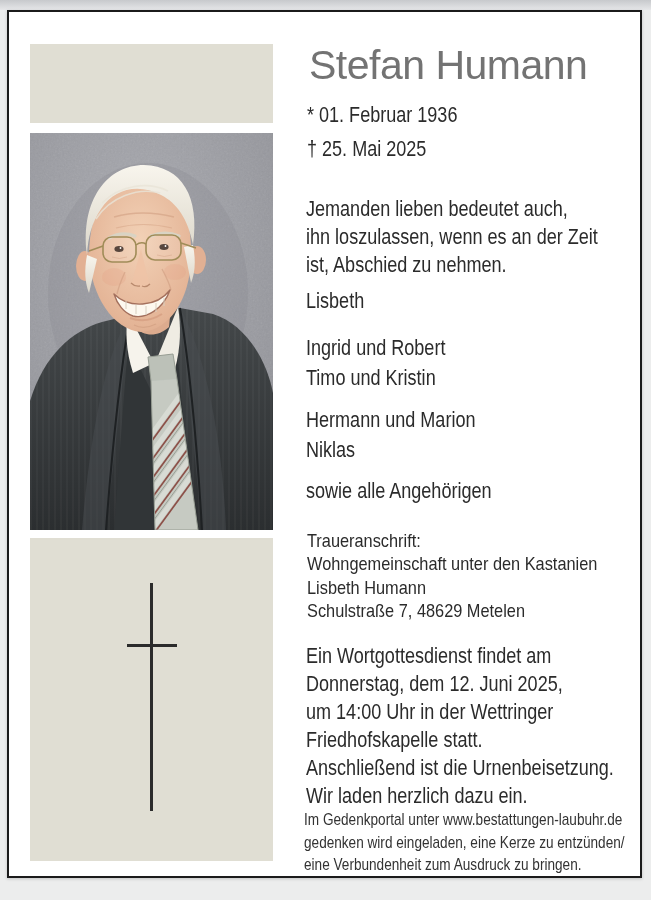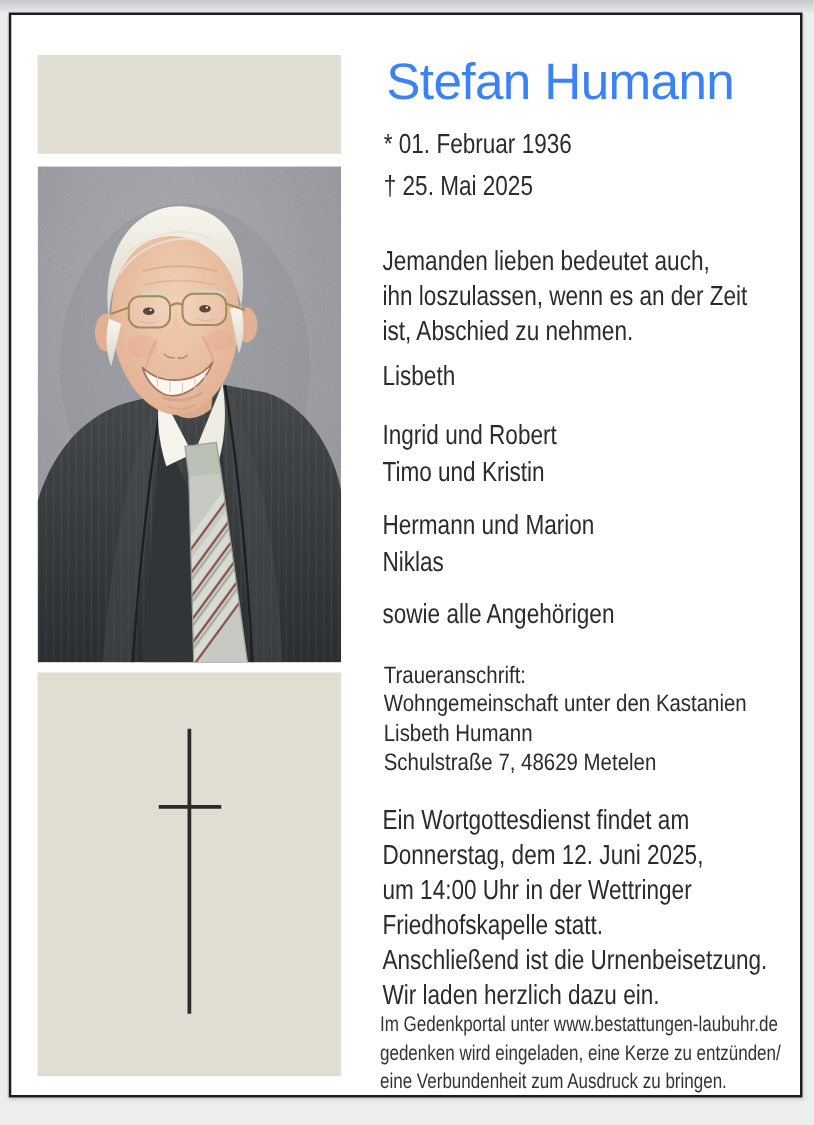--- a/index.html
+++ b/index.html
@@ -42,21 +42,21 @@
   }
   .cross::after{
     content:"";position:absolute;left:0;top:61px;width:50px;height:3px;background:#2b2b2b;
   }
   
   .tb{position:absolute;color:#2b2b2b;white-space:nowrap;}
   .cond{transform:scaleX(0.82);transform-origin:0 0;}
   .cond86{transform:scaleX(0.86);transform-origin:0 0;}
   .cond80{transform:scaleX(0.80);transform-origin:0 0;}
   .name{
-    left:300px;top:31px;font-size:41px;line-height:44px;color:#3b82f6;
+    left:300px;top:31px;font-size:41px;line-height:44px;color:#737373;
     letter-spacing:-0.5px;
   }
   .dates{font-size:22px;line-height:28px;left:298px;}
   .birth{top:89px;}
   .death{top:123px;}
   .quote{left:297px;top:183px;font-size:22px;line-height:28px;}
   .m-line1{left:297px;top:275px;font-size:22px;line-height:28px;}
   .m-group1{left:297px;top:321px;font-size:22px;line-height:30px;}
   .m-group2{left:297px;top:393px;font-size:22px;line-height:30px;}
   .m-closing{left:297px;top:465px;font-size:22px;line-height:28px;}

